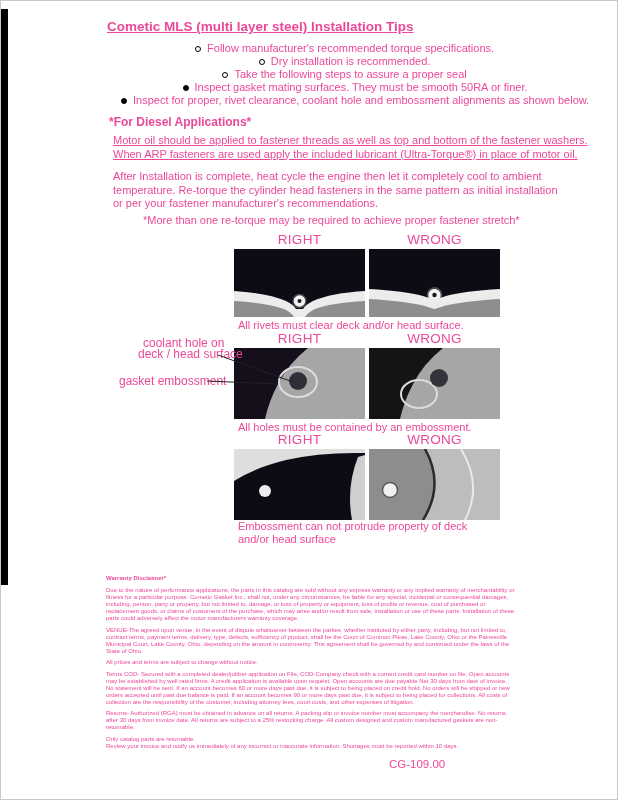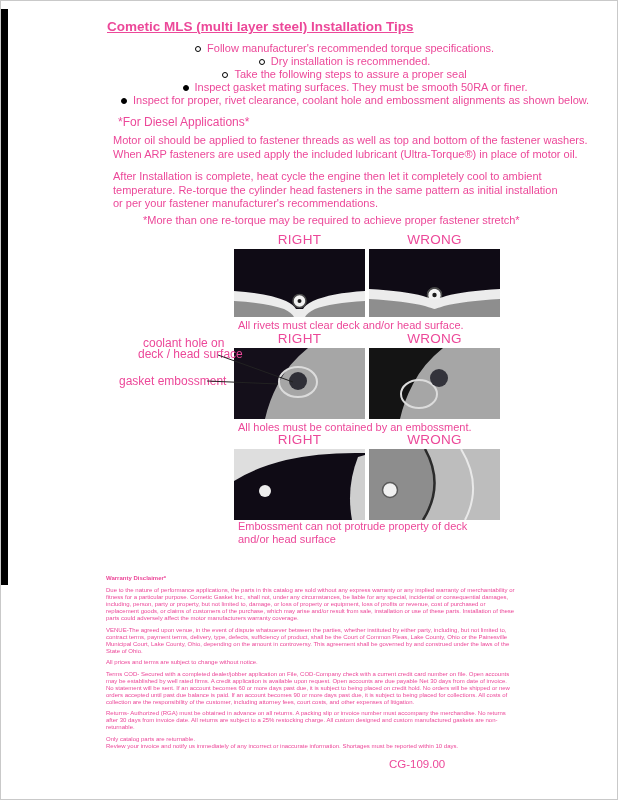--- a/index.html
+++ b/index.html
@@ -11,22 +11,22 @@
   .title{position:absolute;left:106px;top:18px;font-size:13.5px;font-weight:bold;
          text-decoration:underline;}
 
   .tips{position:absolute;left:99px;top:41px;font-size:11px;line-height:13px;}
   .tip{display:flex;align-items:flex-start;justify-content:center;}
   .tip .dot{flex:0 0 auto;width:4px;height:4px;border:1px solid #000;border-radius:50%;
             margin:4px 6px 0 0;}
   .tip.sub{padding-left:21px;}
   .tip.sub .dot{background:#000;}
 
-  .diesel-heading{position:absolute;left:117px;top:114px;font-size:12px;font-weight:normal;}
-  .para1{position:absolute;left:112px;top:133px;width:489px;font-size:11px;line-height:13.5px;}
+  .diesel-heading{position:absolute;left:108px;top:114px;font-size:12px;font-weight:bold;}
+  .para1{position:absolute;left:112px;top:133px;width:489px;font-size:11px;line-height:13.5px;text-decoration:underline;}
   .para2{position:absolute;left:112px;top:169px;width:452px;font-size:11px;line-height:13.5px;}
   .note{position:absolute;left:112px;top:213px;font-size:11px;margin-left:30px;}
 
   .hdr{position:absolute;width:131px;text-align:center;font-size:13.5px;letter-spacing:.3px;}
   .r1h{top:231px;} .r2h{top:330px;} .r3h{top:431px;}
   .colL{left:233px;} .colR{left:368px;}
 
   .img{position:absolute;width:131px;}
   .img svg{display:block;width:131px;height:auto;}
   .r1i{top:248px;} .r2i{top:347px;} .r3i{top:448px;}

